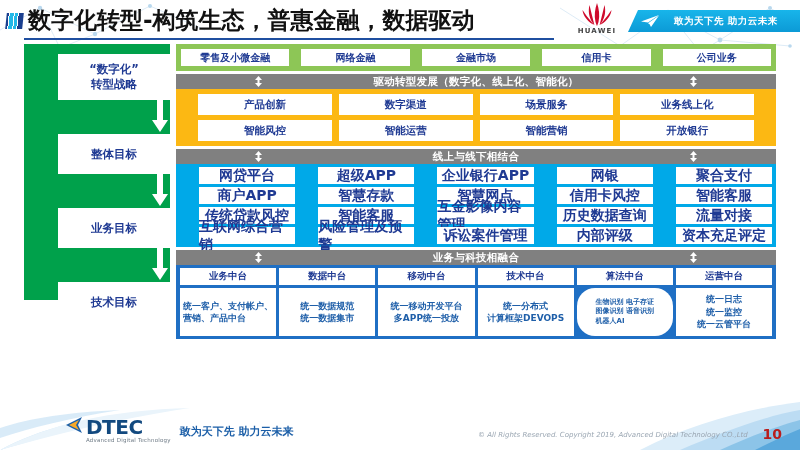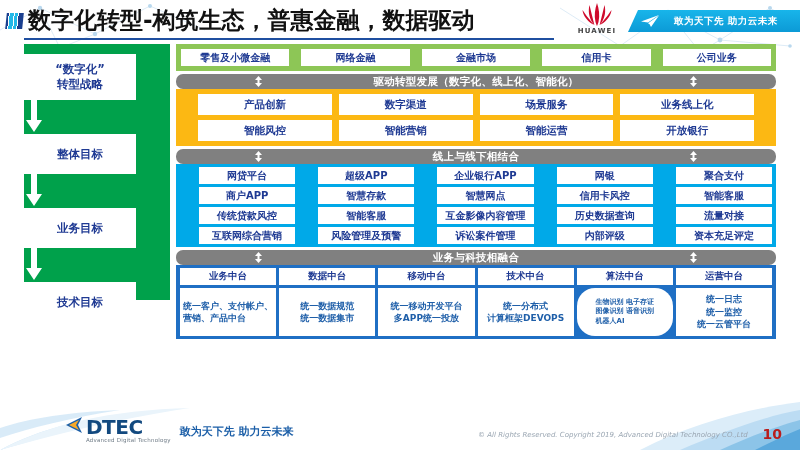--- a/index.html
+++ b/index.html
@@ -77,21 +77,21 @@
   .diagram {
     position: absolute; left: 24px; top: 44px; width: 752px; height: 352px;
     z-index: 2;
   }
 
   
   .strategy {
     position: absolute; left: 0; top: 0; width: 146px; height: 256px;
     background: #00a14b;
     display: flex; flex-direction: column;
-    align-items: flex-start; justify-content: flex-start;
+    align-items: flex-end; justify-content: flex-start;
     padding: 10px 0;
   }
   .strategy-box {
     width: 112px; min-height: 40px;
     background: #ffffff;
     display: flex; align-items: center; justify-content: center;
     color: #1f3a93; font-size: 11.5px; font-weight: bold;
     text-align: center; line-height: 15px;
     padding: 4px 2px;
   }
@@ -108,21 +108,20 @@
   }
 
   
   .band-hdr {
     position: relative;
     width: 100%; height: 15px;
     background: #808080;
     display: flex; align-items: center; justify-content: center;
     color: #ffffff; font-size: 10.5px; font-weight: bold;
     letter-spacing: .3px;
-    border-radius: 7px;
   }
   .band-hdr .ud-arrow { position: absolute; top: 2px; }
   .band-hdr .ud-left  { left: 78px; }
   .band-hdr .ud-right { right: 78px; }
 
   .spacer { height: 3px; }
 
   
   .band-green {
     background: #8dc656;
@@ -151,21 +150,21 @@
   
   .band-blue {
     background: #00a9e8;
     padding: 3px 4px;
     display: flex; flex-direction: column; gap: 3px;
   }
   .band-blue .row { display: flex; gap: 4px; }
   .band-blue .cell {
     flex: 1; height: 17px; background: #ffffff;
     display: flex; align-items: center; justify-content: center;
-    color: #1f3a93; font-size: 10px; font-weight: bold; margin-left: 19px;
+    color: #1f3a93; font-size: 14px; font-weight: bold; margin-left: 19px;
   }
 
   
   .band-dblue {
     background: #1f6fc4;
     padding: 3px 4px;
     display: flex; gap: 3px;
   }
   .band-dblue .col { flex: 1; display: flex; flex-direction: column; gap: 3px; }
   .band-dblue .col-hdr {
@@ -347,24 +346,24 @@
           </div>
         <div class="cell">
             <span>业务线上化</span>
           </div>
       </div>
       <div class="row">
         <div class="cell">
             <span>智能风控</span>
           </div>
         <div class="cell">
+            <span>智能运营</span>
+          </div>
+        <div class="cell">
             <span>智能营销</span>
-          </div>
-        <div class="cell">
-            <span>智能运营</span>
           </div>
         <div class="cell">
             <span>开放银行</span>
           </div>
       </div>
     </div>
 
     <div class="spacer"></div>
 
     <div class="band-hdr">

